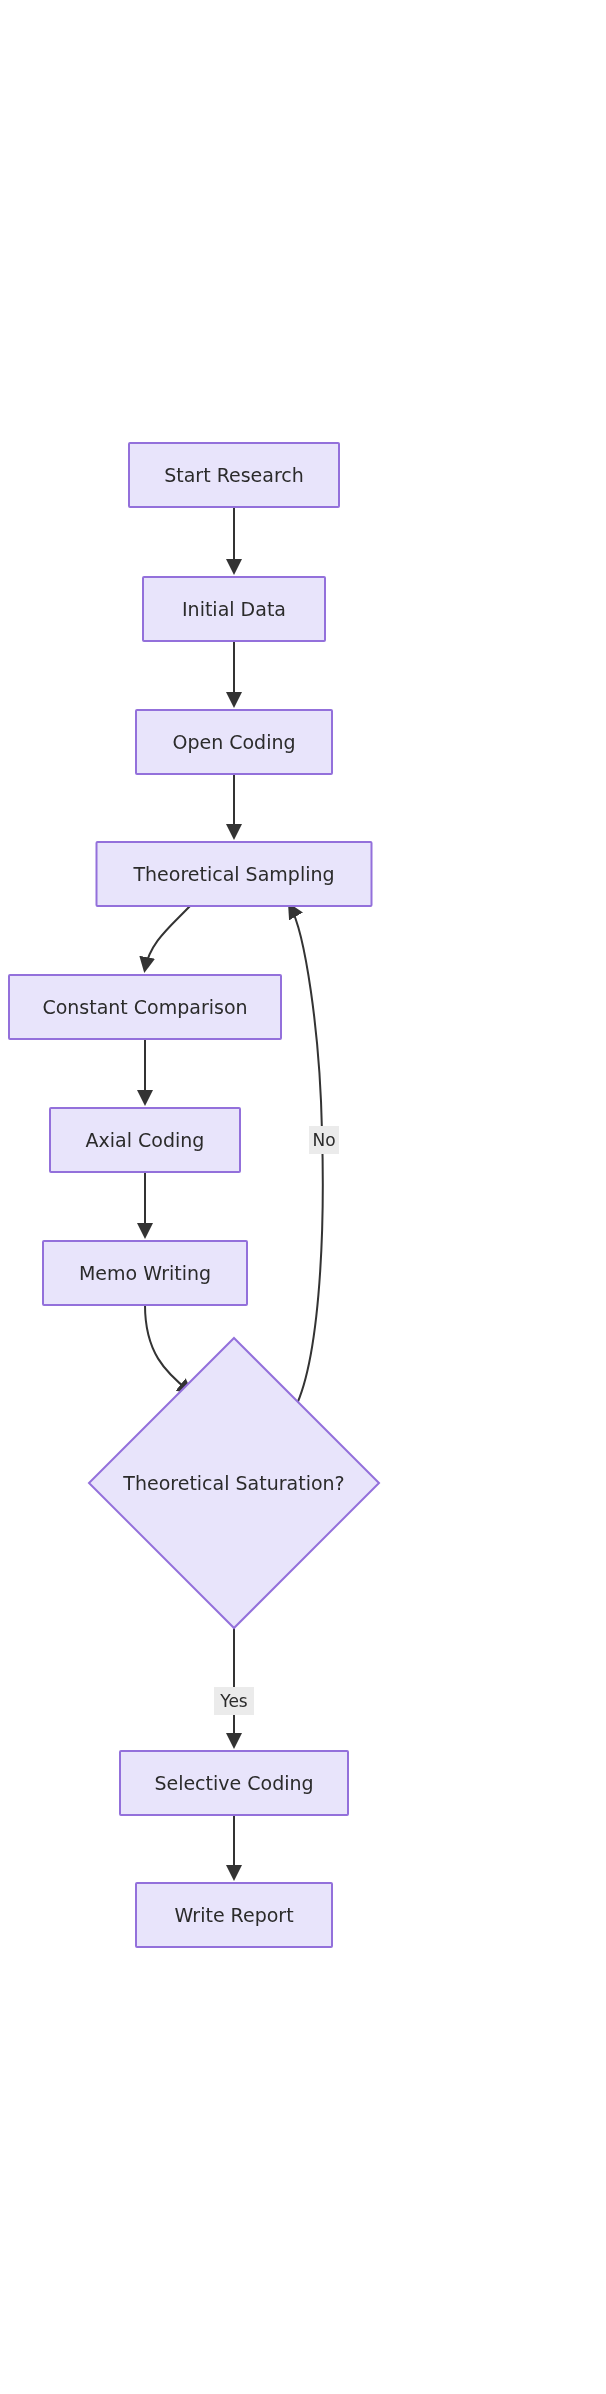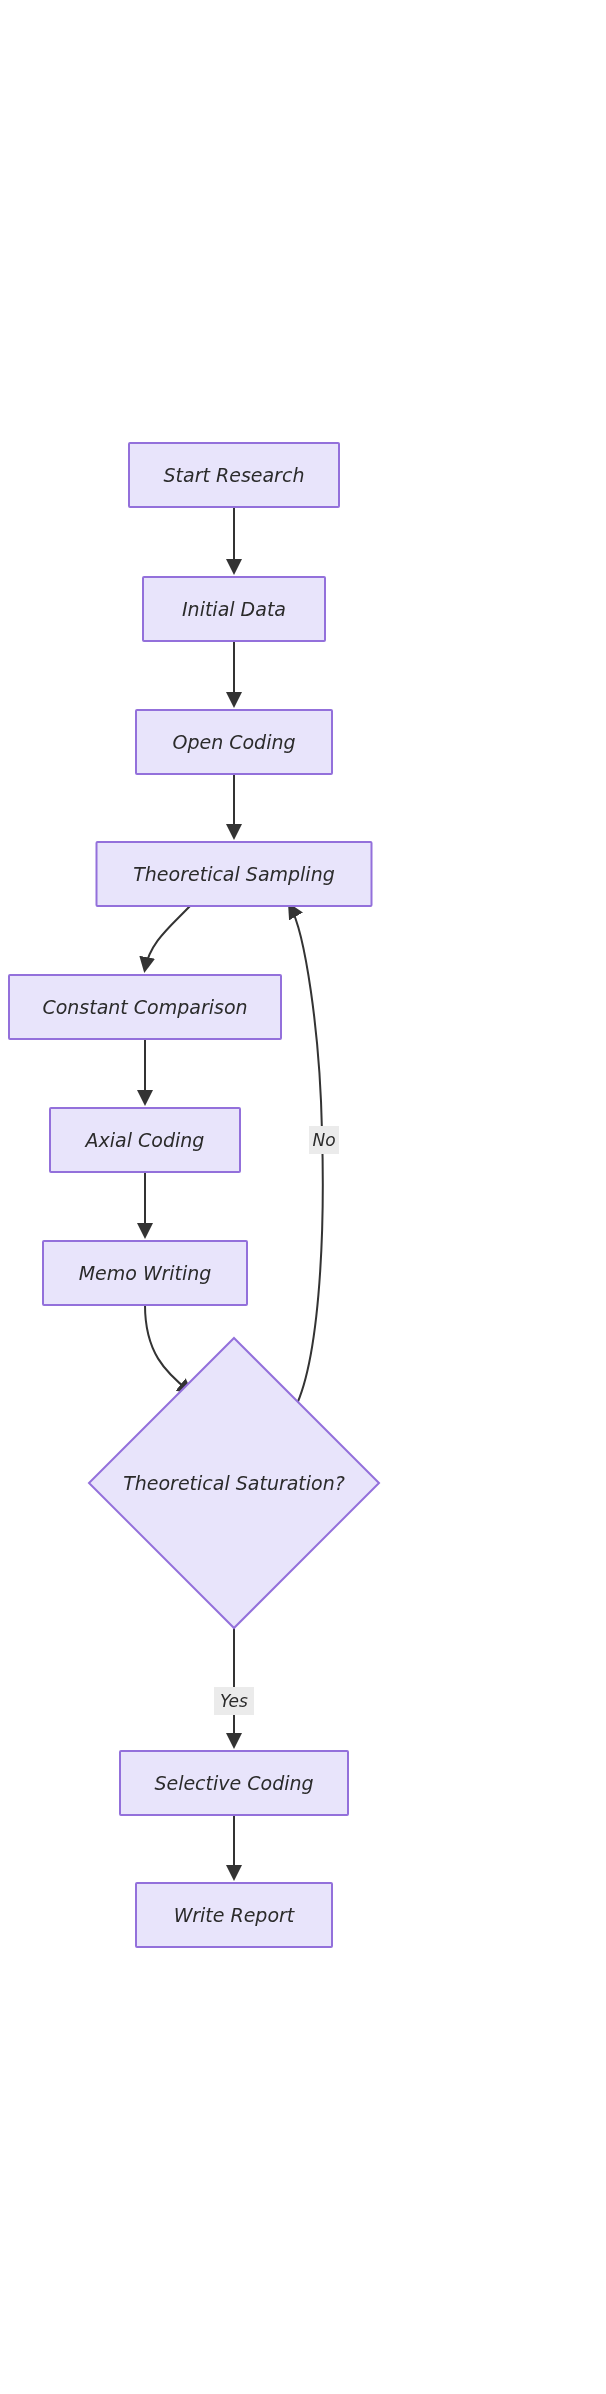--- a/index.html
+++ b/index.html
@@ -10,21 +10,20 @@
   body {
     width: 606px;
     height: 2394px;
     font-family: "DejaVu Sans", sans-serif;
     overflow: hidden;
   }
   #flowchart-root {
     position: relative;
     width: 479px;
     height: 2394px;
-    font-style: italic;
   }
   svg#flow-svg {
     display: block;
     width: 606px;
     height: 2394px;
   }
   .node-shape {
     fill: #e8e4fb;
     stroke: #9370db;
     stroke-width: 2px;

